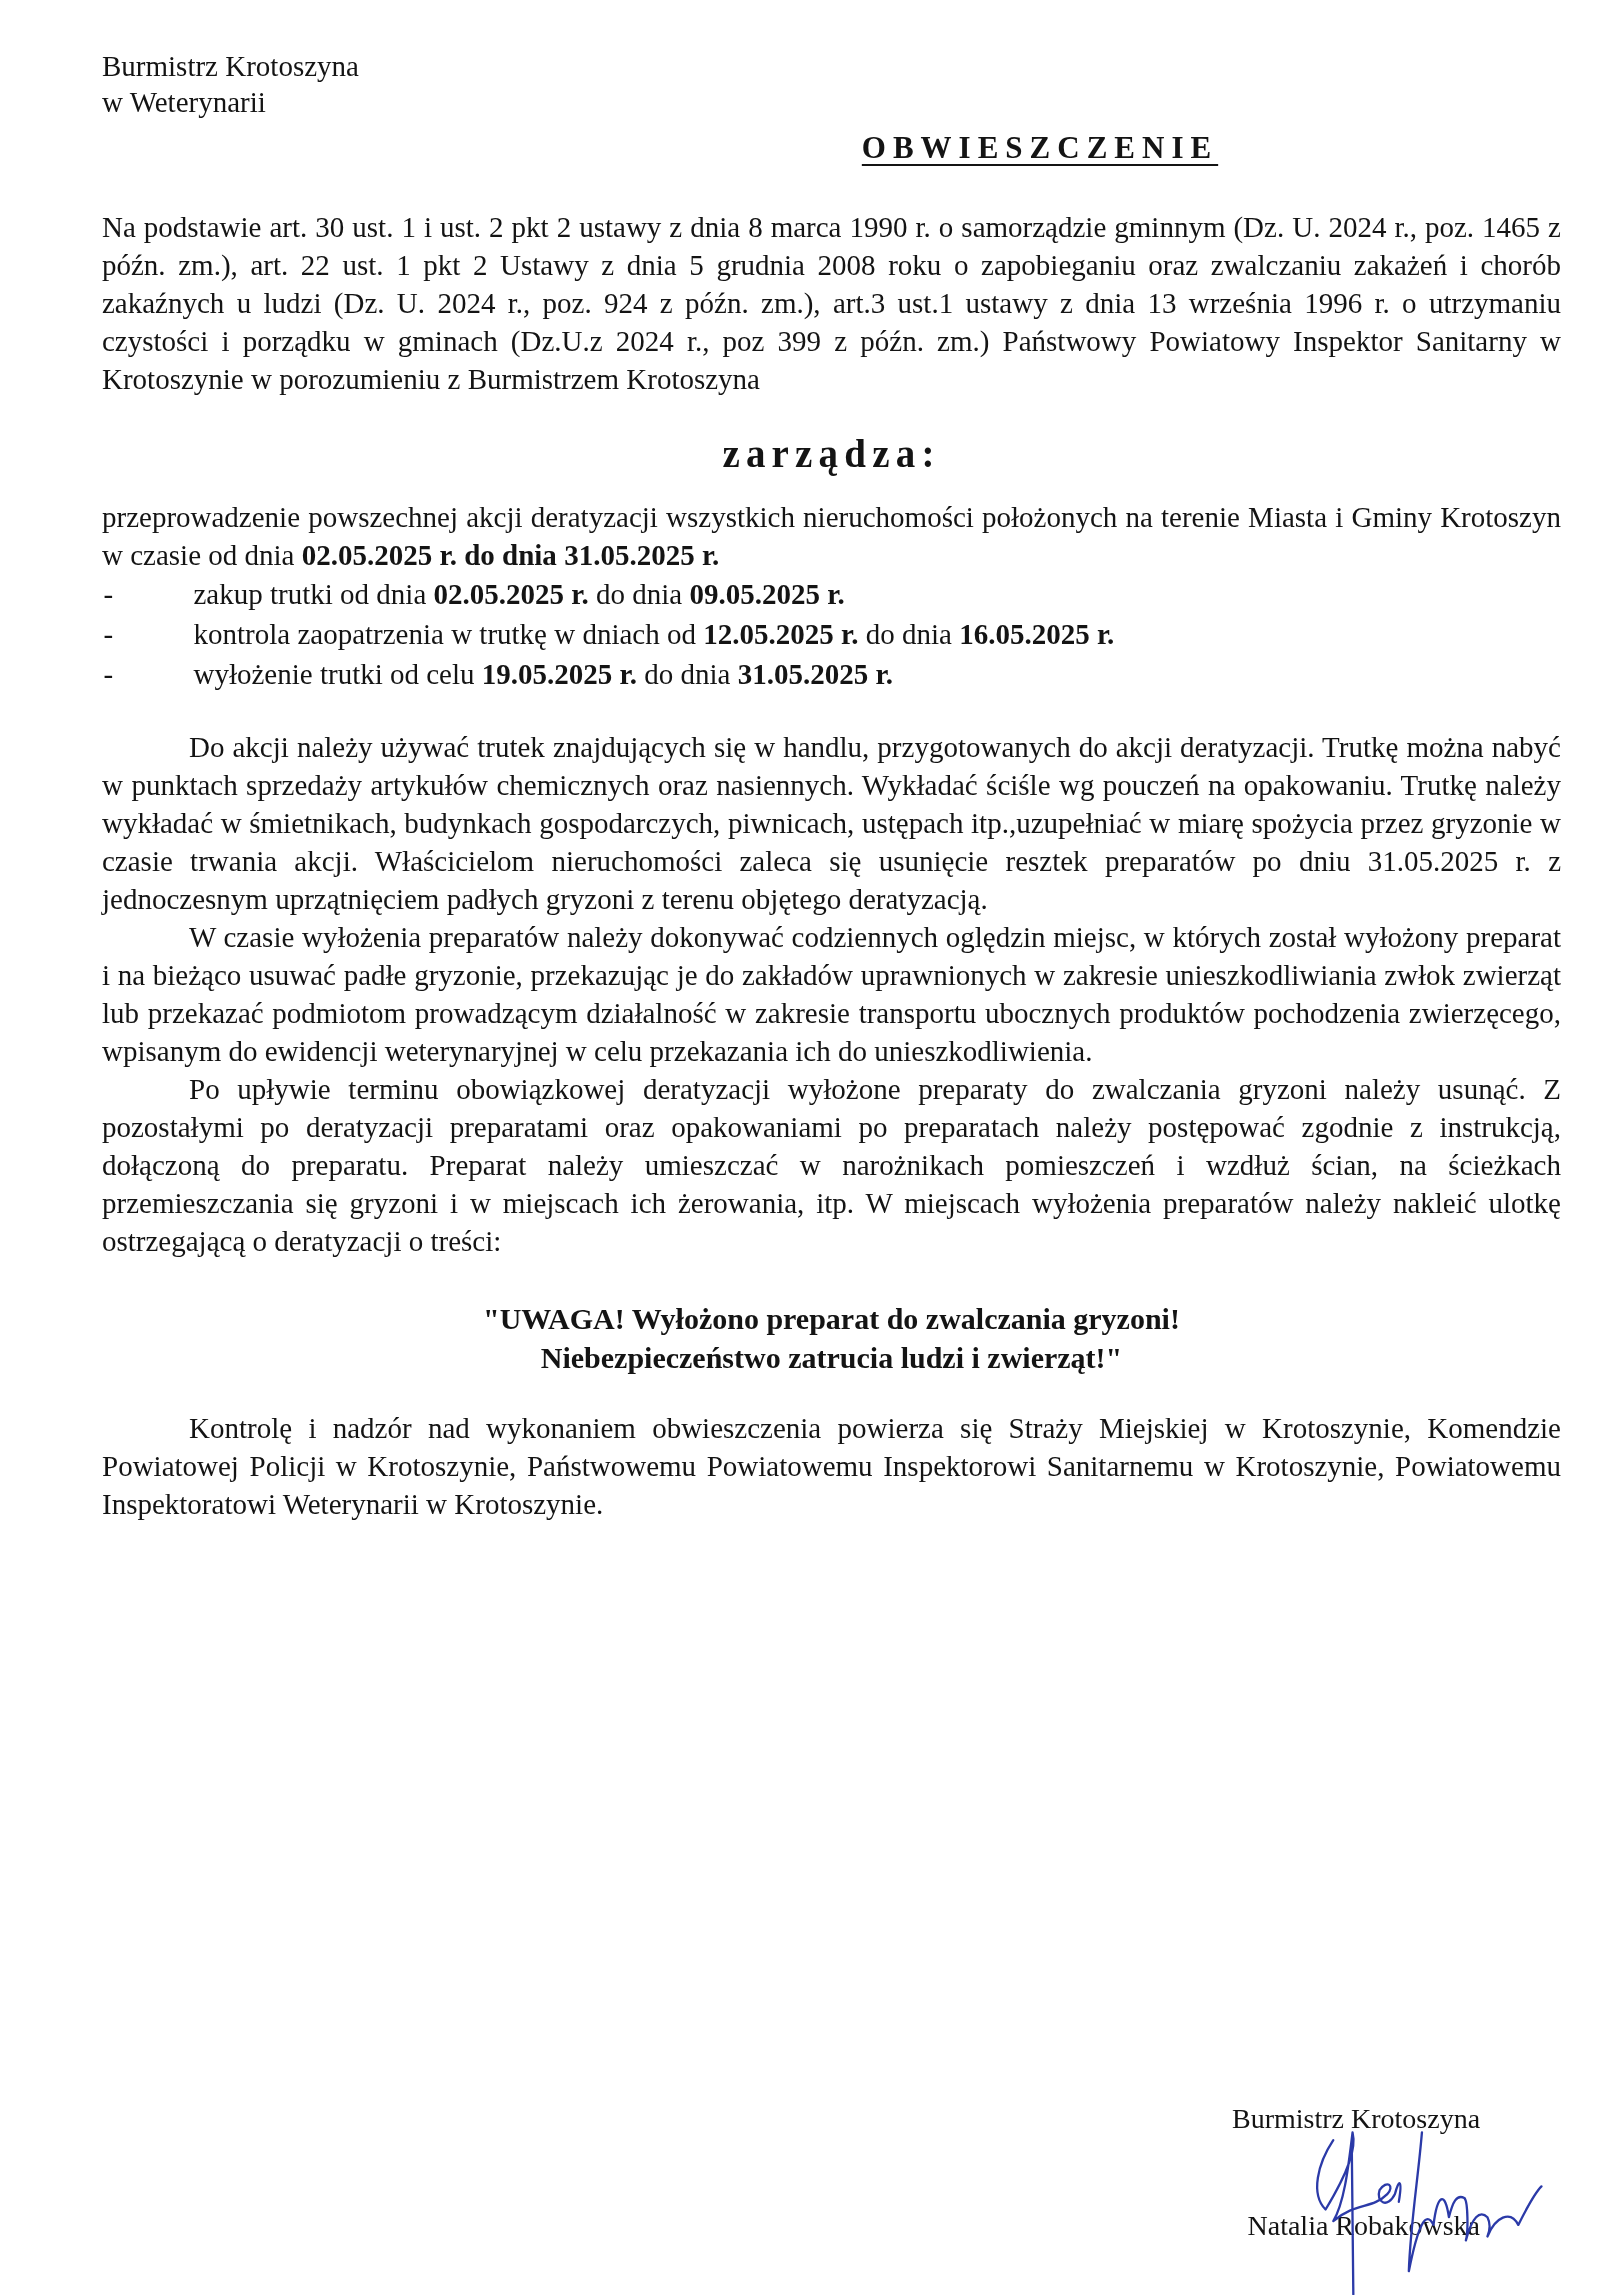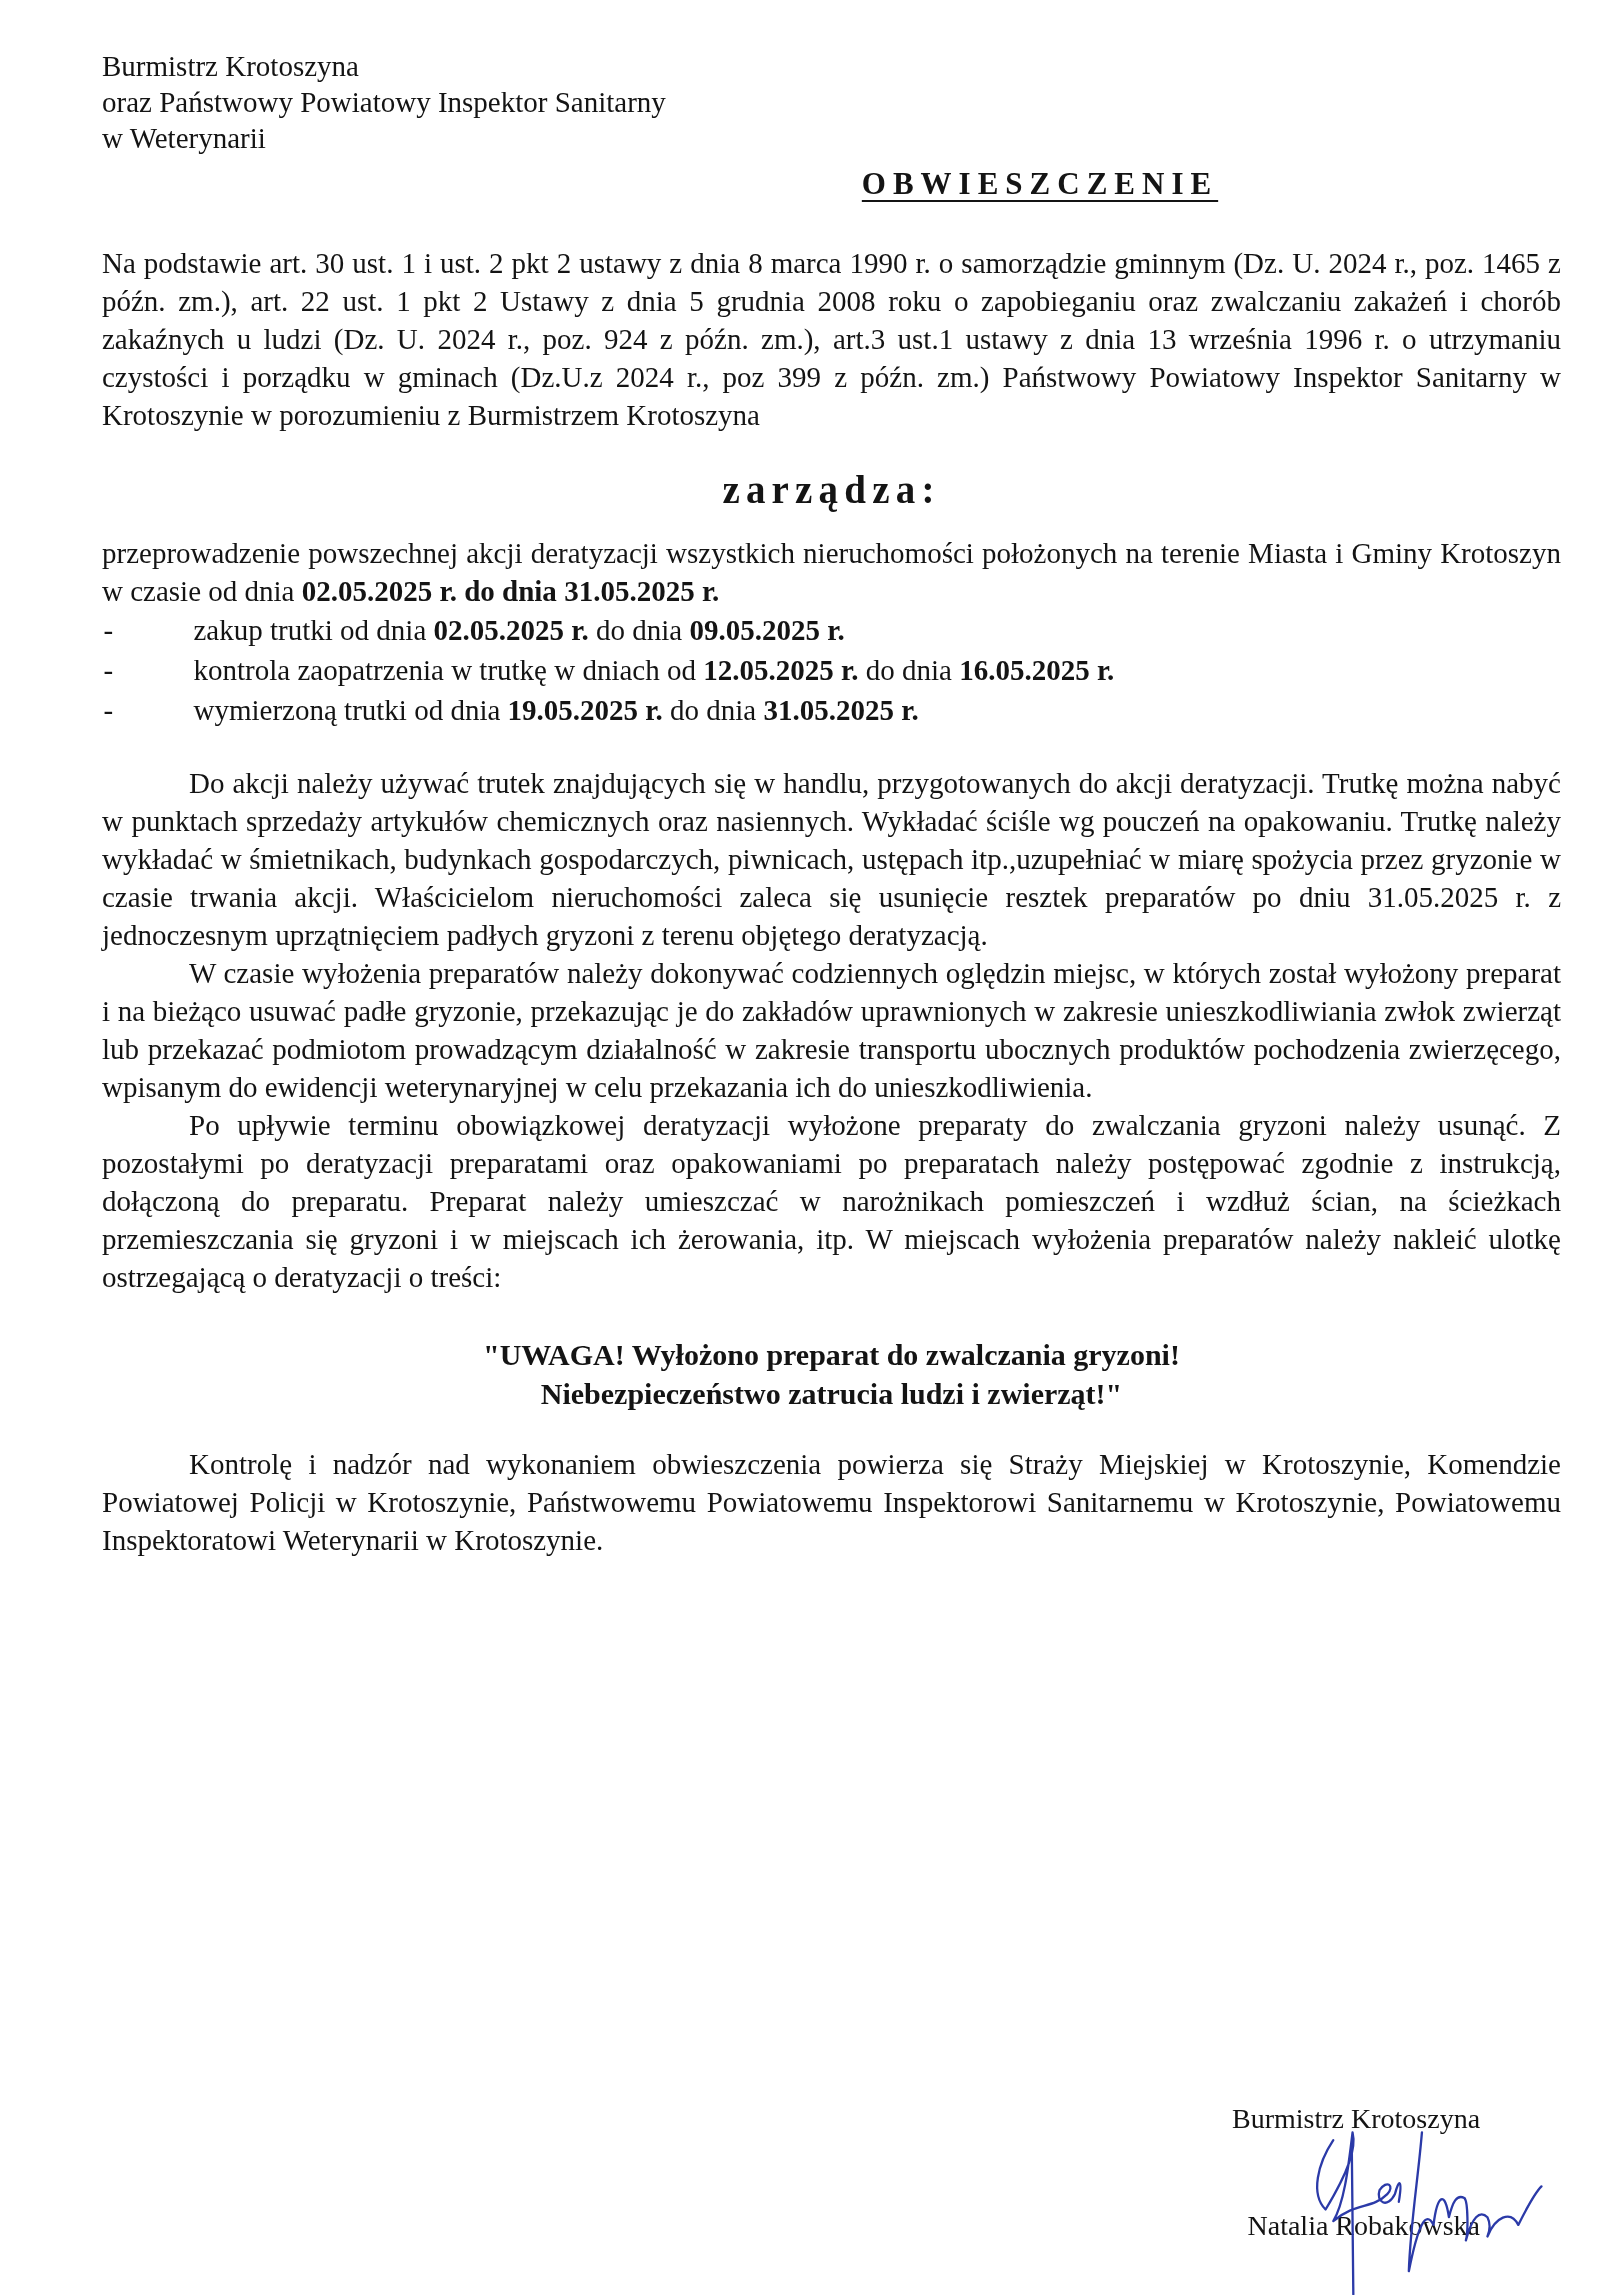--- a/index.html
+++ b/index.html
@@ -72,21 +72,20 @@
     height: 185px;
   }
 </style>
 </head>
 <body>
 
 <div class="page">
 
   <div>
     <span class="header-line">Burmistrz Krotoszyna</span>
-    <span class="header-line">oraz Państwowy Powiatowy Inspektor Sanitarny</span>
     <span class="header-line">w Weterynarii</span>
   </div>
 
   <div class="title-wrap">
     <span class="title">OBWIESZCZENIE</span>
   </div>
 
   <p class="para p-legal">Na podstawie art. 30 ust. 1 i ust. 2 pkt 2 ustawy z dnia 8 marca 1990 r. o samorządzie gminnym (Dz. U. 2024 r., poz. 1465 z późn. zm.), art. 22 ust. 1 pkt 2 Ustawy z dnia 5 grudnia 2008 roku o zapobieganiu oraz zwalczaniu zakażeń i chorób zakaźnych u ludzi (Dz. U. 2024 r., poz. 924 z późn. zm.), art.3 ust.1 ustawy z dnia 13 września 1996 r. o utrzymaniu czystości i porządku w gminach (Dz.U.z 2024 r., poz 399 z późn. zm.) Państwowy Powiatowy Inspektor Sanitarny w Krotoszynie w porozumieniu z Burmistrzem Krotoszyna</p>
 
   <div class="orders-wrap">
@@ -99,21 +98,21 @@
     <li class="bullet">
       <span class="bullet-dash">-</span>
       <span><span>zakup trutki od dnia </span><span class="b">02.05.2025 r.</span><span> do dnia </span><span class="b">09.05.2025 r.</span></span>
     </li>
     <li class="bullet">
       <span class="bullet-dash">-</span>
       <span><span>kontrola zaopatrzenia w trutkę w dniach od </span><span class="b">12.05.2025 r.</span><span> do dnia </span><span class="b">16.05.2025 r.</span></span>
     </li>
     <li class="bullet">
       <span class="bullet-dash">-</span>
-      <span><span>wymierzoną trutki od dnia </span><span class="b">19.05.2025 r.</span><span> do dnia </span><span class="b">31.05.2025 r.</span></span>
+      <span><span>wyłożenie trutki od celu </span><span class="b">19.05.2025 r.</span><span> do dnia </span><span class="b">31.05.2025 r.</span></span>
     </li>
   </ul>
 
   <p class="para indent p-gap">Do akcji należy używać trutek znajdujących się w handlu, przygotowanych do akcji deratyzacji. Trutkę można nabyć w punktach sprzedaży artykułów chemicznych oraz nasiennych. Wykładać ściśle wg pouczeń na opakowaniu. Trutkę należy wykładać w śmietnikach, budynkach gospodarczych, piwnicach, ustępach itp.,uzupełniać w miarę spożycia przez gryzonie w czasie trwania akcji. Właścicielom nieruchomości zaleca się usunięcie resztek preparatów po dniu 31.05.2025 r. z jednoczesnym uprzątnięciem padłych gryzoni z terenu objętego deratyzacją.</p>
   <p class="para indent">W czasie wyłożenia preparatów należy dokonywać codziennych oględzin miejsc, w których został wyłożony preparat i na bieżąco usuwać padłe gryzonie, przekazując je do zakładów uprawnionych w zakresie unieszkodliwiania zwłok zwierząt lub przekazać podmiotom prowadzącym działalność w zakresie transportu ubocznych produktów pochodzenia zwierzęcego, wpisanym do ewidencji weterynaryjnej w celu przekazania ich do unieszkodliwienia.</p>
   <p class="para indent">Po upływie terminu obowiązkowej deratyzacji wyłożone preparaty do zwalczania gryzoni należy usunąć. Z pozostałymi po deratyzacji preparatami oraz opakowaniami po preparatach należy postępować zgodnie z instrukcją, dołączoną do preparatu. Preparat należy umieszczać w narożnikach pomieszczeń i wzdłuż ścian, na ścieżkach przemieszczania się gryzoni i w miejscach ich żerowania, itp. W miejscach wyłożenia preparatów należy nakleić ulotkę ostrzegającą o deratyzacji o treści:</p>
 
   <div class="warning">
     <div>"UWAGA! Wyłożono preparat do zwalczania gryzoni!</div>
     <div>Niebezpieczeństwo zatrucia ludzi i zwierząt!"</div>

